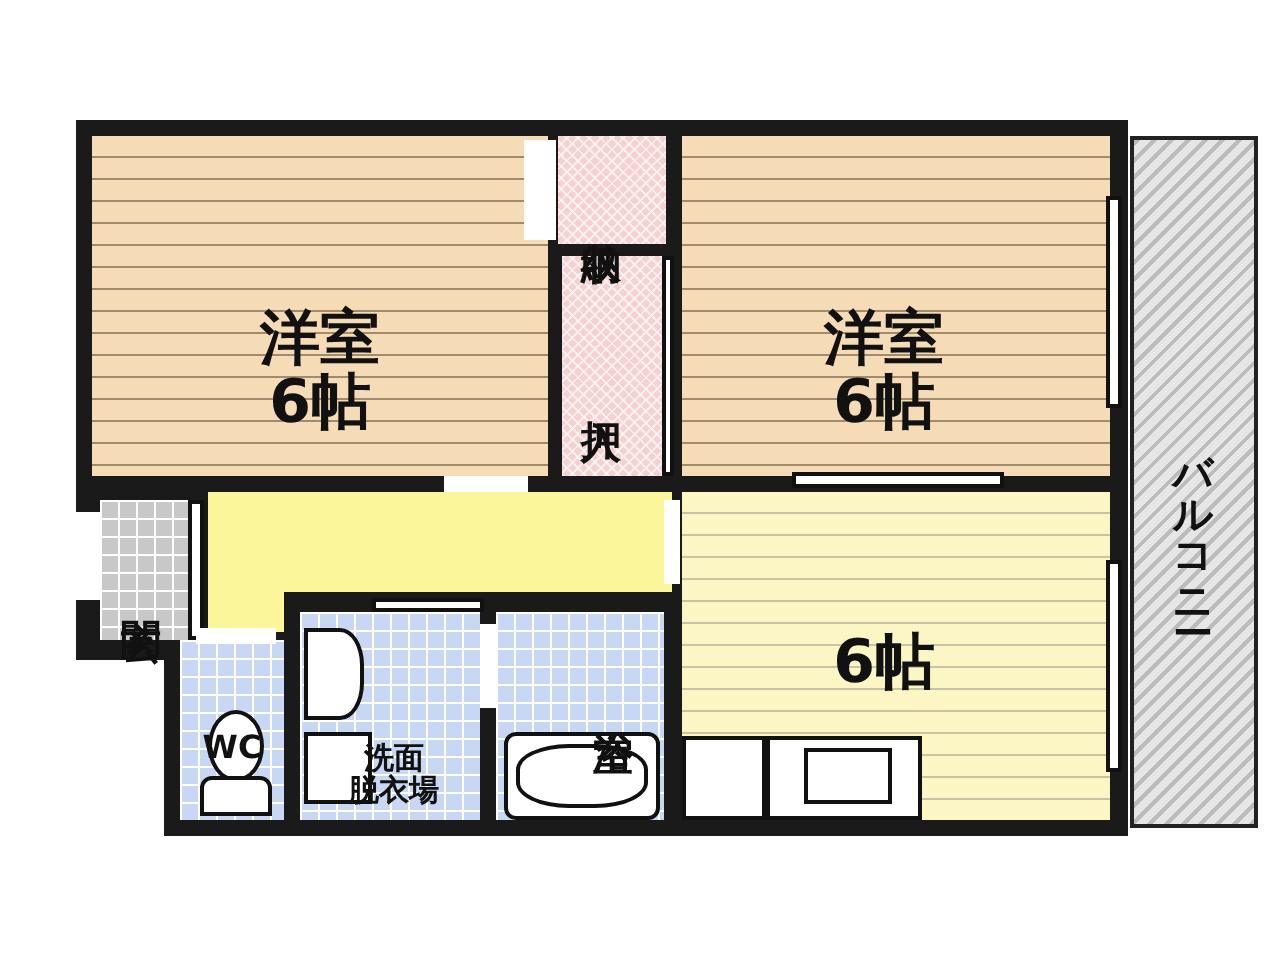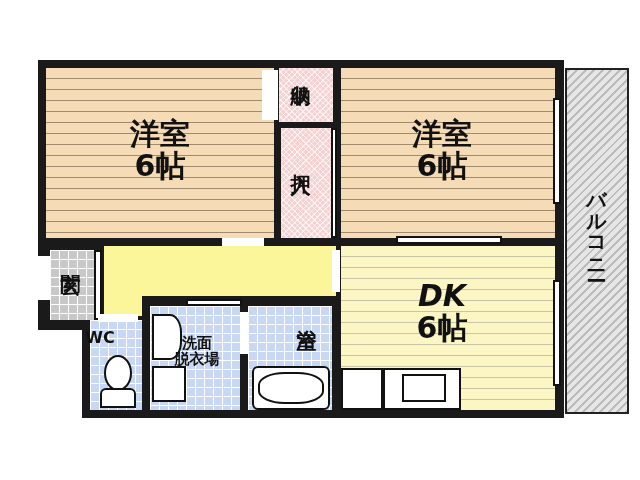--- a/index.html
+++ b/index.html
@@ -6,21 +6,21 @@
   body{width:640px;height:480px;position:relative;overflow:hidden;font-family:"DejaVu Sans",sans-serif;}
   .abs{position:absolute;box-sizing:border-box;}
   .wall{background:#1a1a1a;}
   .wood{background-color:#f6dcb6;background-image:repeating-linear-gradient(to bottom,transparent 0,transparent 10px,#a28a6c 10px,#a28a6c 11px);}
   .dk{background-color:#fcf6c4;background-image:repeating-linear-gradient(to bottom,transparent 0,transparent 10px,#c8c4a6 10px,#c8c4a6 11px);}
   .hall{background:#fbf69a;}
   .tile-blue{background-color:#c8d8f4;background-image:linear-gradient(#fff 1px,transparent 1px),linear-gradient(90deg,#fff 1px,transparent 1px);background-size:9px 9px;}
   .tile-gray{background-color:#c8c8c8;background-image:linear-gradient(#fff 1px,transparent 1px),linear-gradient(90deg,#fff 1px,transparent 1px);background-size:9px 9px;}
   .closet{background-color:#f5d2d2;background-image:repeating-linear-gradient(45deg,rgba(255,255,255,.6) 0 1px,transparent 1px 4px),repeating-linear-gradient(-45deg,rgba(255,255,255,.6) 0 1px,transparent 1px 4px);}
   .balcony{background-color:#d6d6d6;background-image:repeating-linear-gradient(-45deg,#bcbcbc 0 2px,#e6e6e6 2px 6px);border:2px solid #222;}
-  .label{font-weight:bold;color:#111;text-align:center;line-height:1.05;}
+  .label{font-weight:bold;color:#111;text-align:center;line-height:1.05;margin-top:36px;}
   .vlabel{writing-mode:vertical-rl;text-orientation:upright;}
   .win{background:#fff;border:2px solid #111;}
   .fixture{background:#fff;border:2px solid #111;}
 </style>
 </head>
 <body>
 
 <div class="abs wall" style="left:38px;top:60px;width:526px;height:358px;"></div>
 <div class="abs" style="left:38px;top:330px;width:44px;height:90px;background:#fff;"></div>
 
@@ -70,25 +70,24 @@
 
 <div class="abs label" style="left:110px;top:118px;width:100px;font-size:30px;">
   <div>洋室</div>
   <div>6帖</div>
 </div>
 <div class="abs label" style="left:392px;top:118px;width:100px;font-size:30px;">
   <div>洋室</div>
   <div>6帖</div>
 </div>
 <div class="abs label" style="left:392px;top:280px;width:100px;font-size:30px;font-style:italic;">
-  <div>DK</div>
   <div style="font-style:normal;">6帖</div>
 </div>
 <div class="abs label vlabel" style="left:290px;top:70px;font-size:20px;">収納</div>
 <div class="abs label vlabel" style="left:290px;top:158px;font-size:20px;">押入</div>
 <div class="abs label vlabel" style="left:60px;top:258px;font-size:20px;">玄関</div>
-<div class="abs label" style="left:76px;top:330px;width:48px;font-size:16px;">WC</div>
+<div class="abs label" style="left:92px;top:330px;width:48px;font-size:16px;">WC</div>
 <div class="abs label" style="left:164px;top:336px;width:66px;font-size:15px;">
   <div>洗面</div>
   <div>脱衣場</div>
 </div>
 <div class="abs label vlabel" style="left:296px;top:314px;font-size:20px;">浴室</div>
 <div class="abs label vlabel" style="left:586px;top:178px;font-size:20px;">バルコニー</div>
 
 </body></html>

